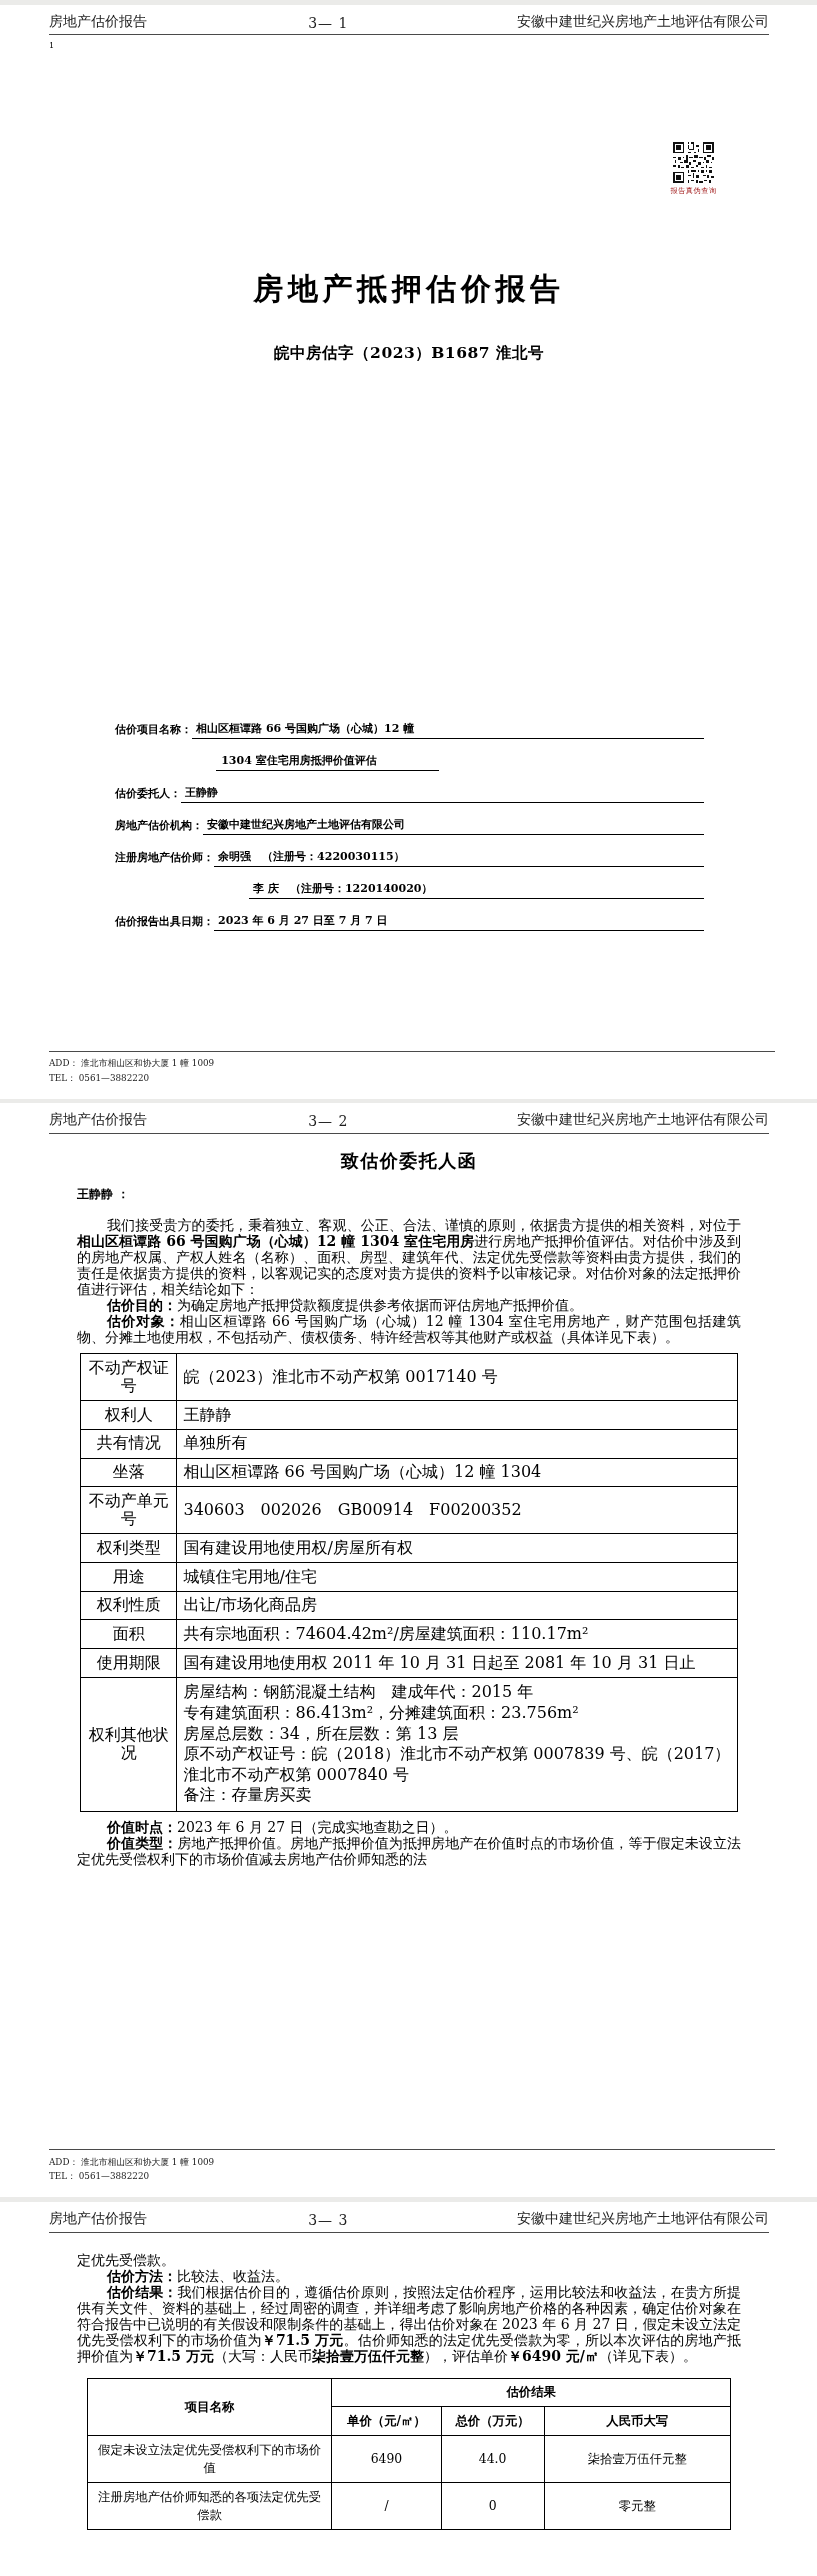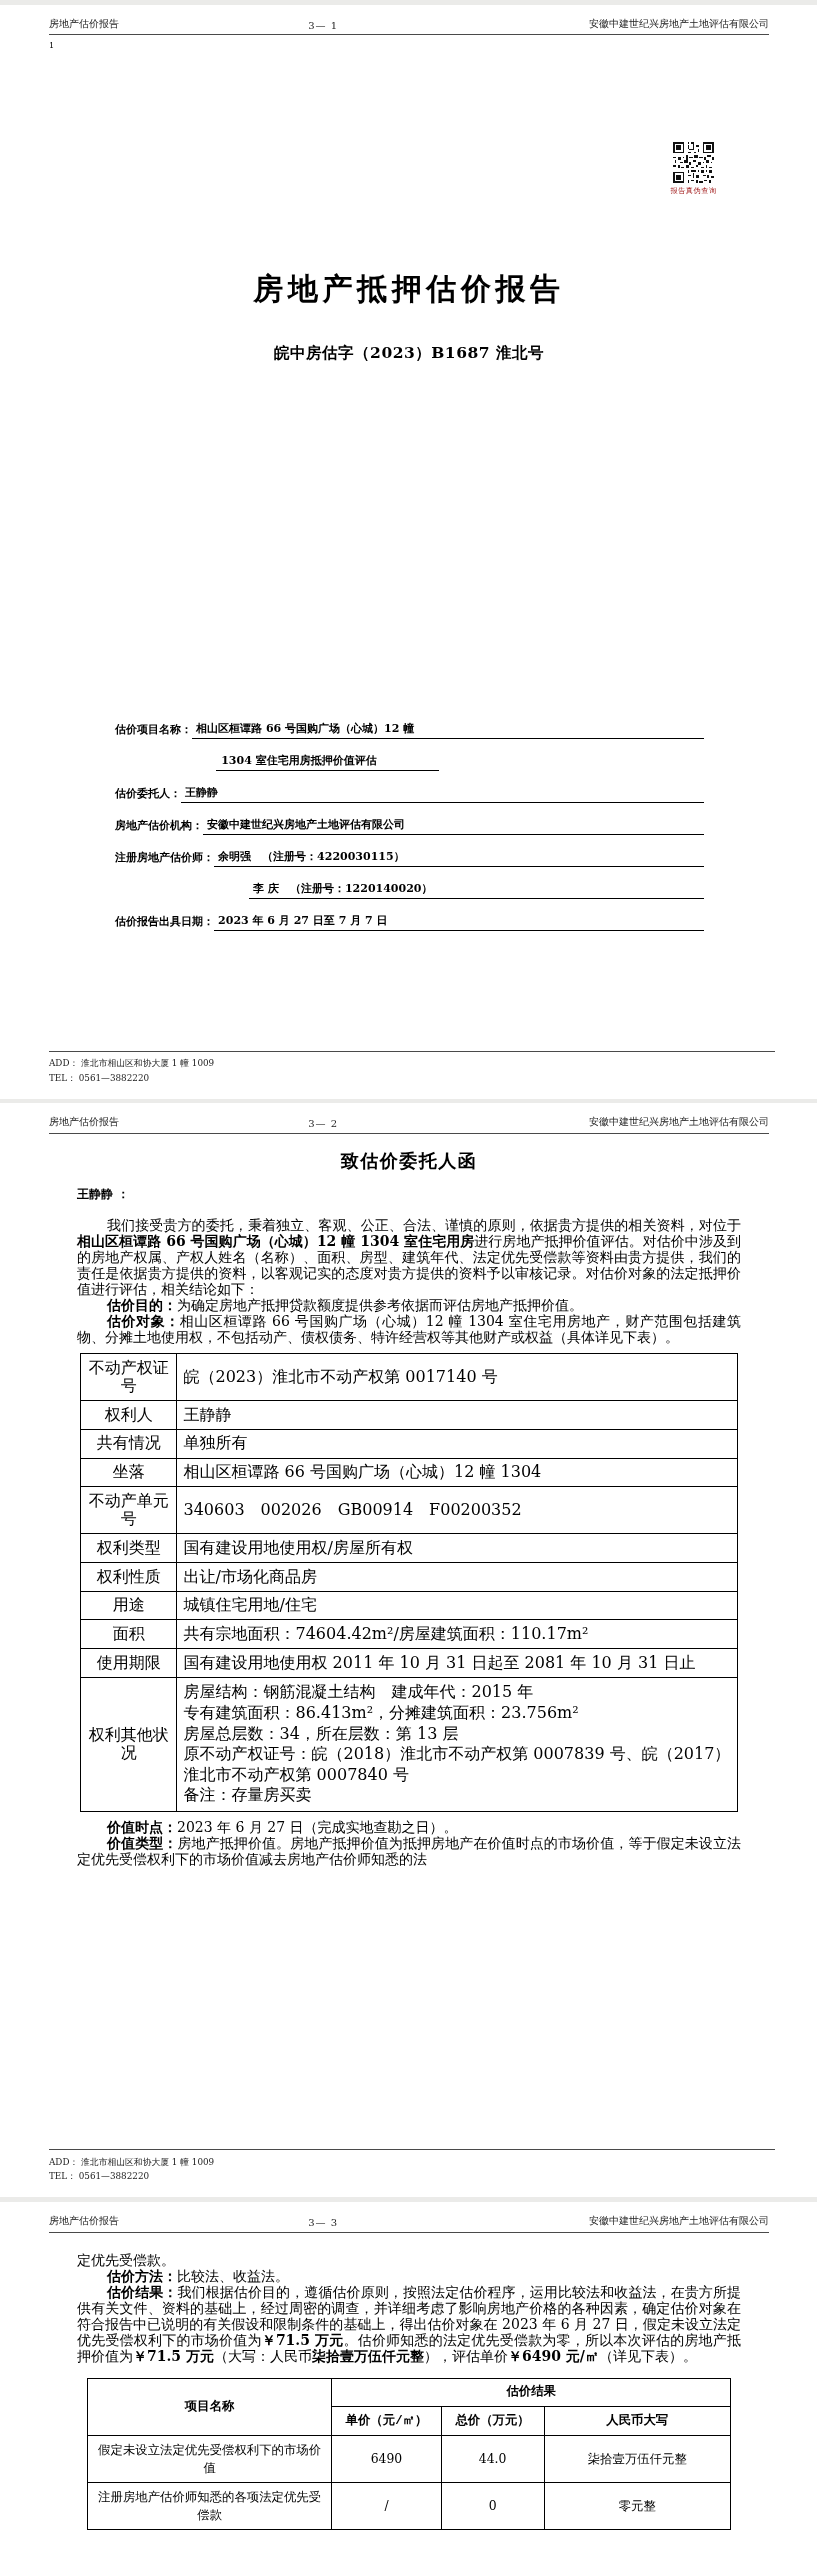--- a/index.html
+++ b/index.html
@@ -15,21 +15,21 @@
     width:818px;
     height:1094px;
     background:#ffffff;
     margin:0 0 4.6px 0;
     overflow:hidden;
   }
   
   .page-header {
     position:absolute; top:12.4px; left:49px; right:49px; height:18.5px;
     border-bottom:0.5px solid #4a4a4a;
-    font-size:10px; color:#1d1d1d;
+    font-size:14px; color:#1d1d1d;
   }
   .ph-left  { position:absolute; left:0;  bottom:3.6px; }
   .ph-mid   { position:absolute; left:36%; bottom:3.6px; letter-spacing:1px; }
   .ph-right { position:absolute; right:0; bottom:3.6px; }
   .page-footer {
     position:absolute; bottom:13.4px; left:49px; right:43px;
     border-top:0.5px solid #4a4a4a; padding-top:4.6px;
     font-size:8.8px; line-height:14.4px; color:#1d1d1d;
   }
   
@@ -64,21 +64,21 @@
   .subject { font-weight:bold; }
   .hl { font-weight:bold; }
   
   .prop-table { width:99%; margin:8.2px auto 7.2px; border-collapse:collapse; font-size:16px; }
   .prop-table td { border:0.5px solid #000; padding:4.6px 6.2px; line-height:18.5px; vertical-align:middle; }
   .prop-table td.lbl { width:96px; text-align:center; padding:4.6px 2.1px; }
   .prop-table .multiline div { line-height:20.6px; }
   
   .result-table { width:97%; margin:13.4px auto 0; border-collapse:collapse; font-size:12.4px; }
   .result-table th, .result-table td { border:0.5px solid #000; padding:4.6px 5.2px; text-align:center; vertical-align:middle; line-height:18.5px; }
-  .result-table th { font-weight:bold;font-family:Liberation Mono, monospace; }
+  .result-table th { font-weight:bold; }
   .carryover { margin-top:12.4px; }
 </style>
 </head>
 <body>
 
 <div class="page">
   <header class="page-header">
     <span class="ph-left">房地产估价报告</span>
     <span class="ph-mid">3— 1</span>
     <span class="ph-right">安徽中建世纪兴房地产土地评估有限公司</span>
@@ -181,26 +181,26 @@
         </tr>
         <tr>
           <td class="lbl">不动产单元号</td>
           <td>340603　002026　GB00914　F00200352</td>
         </tr>
         <tr>
           <td class="lbl">权利类型</td>
           <td>国有建设用地使用权/房屋所有权</td>
         </tr>
         <tr>
+          <td class="lbl">用途</td>
+          <td>城镇住宅用地/住宅</td>
+        </tr>
+        <tr>
           <td class="lbl">权利性质</td>
           <td>出让/市场化商品房</td>
-        </tr>
-        <tr>
-          <td class="lbl">用途</td>
-          <td>城镇住宅用地/住宅</td>
         </tr>
         <tr>
           <td class="lbl">面积</td>
           <td>共有宗地面积：74604.42m²/房屋建筑面积：110.17m²</td>
         </tr>
         <tr>
           <td class="lbl">使用期限</td>
           <td>国有建设用地使用权 2011 年 10 月 31 日起至 2081 年 10 月 31 日止</td>
         </tr>
         <tr>

